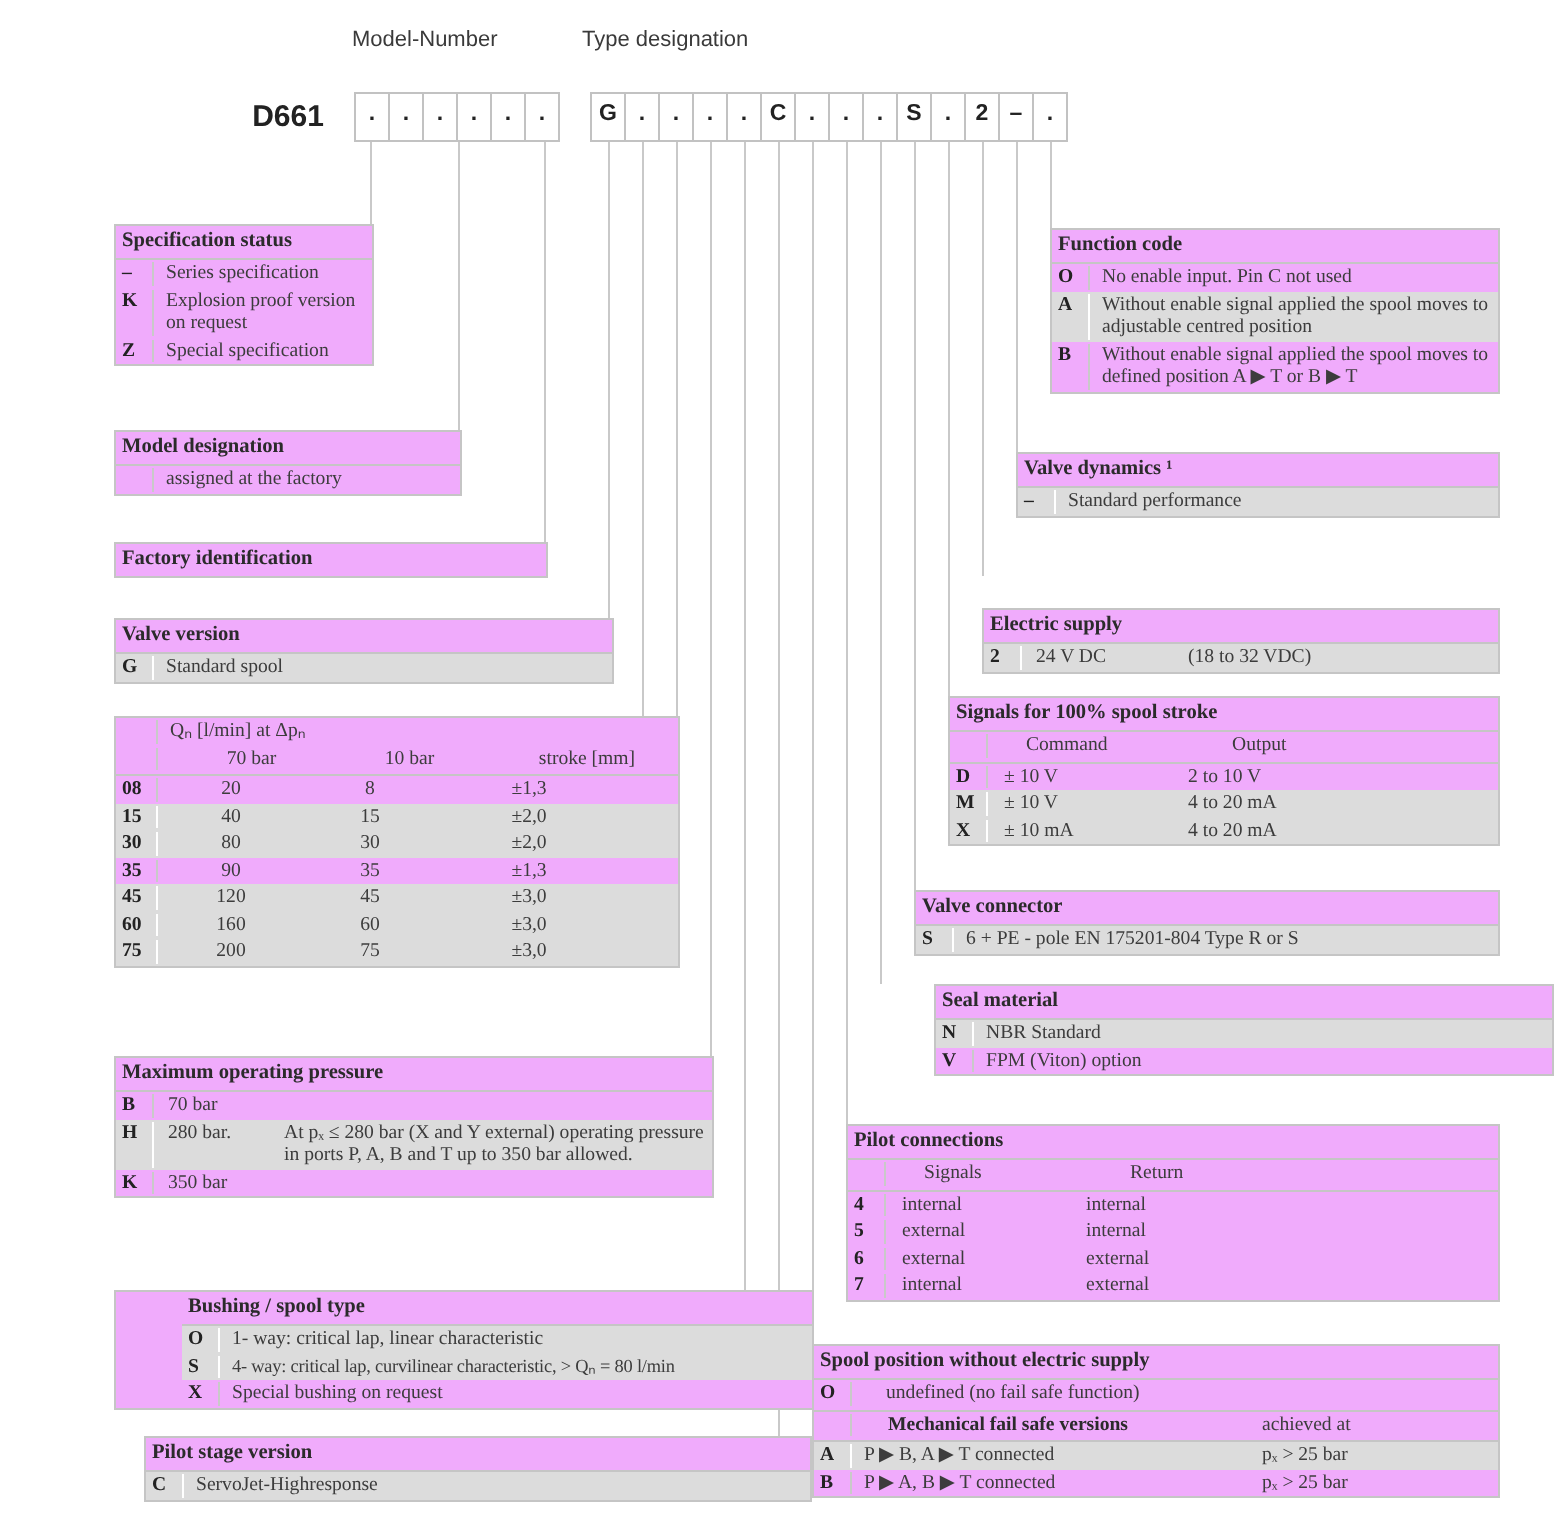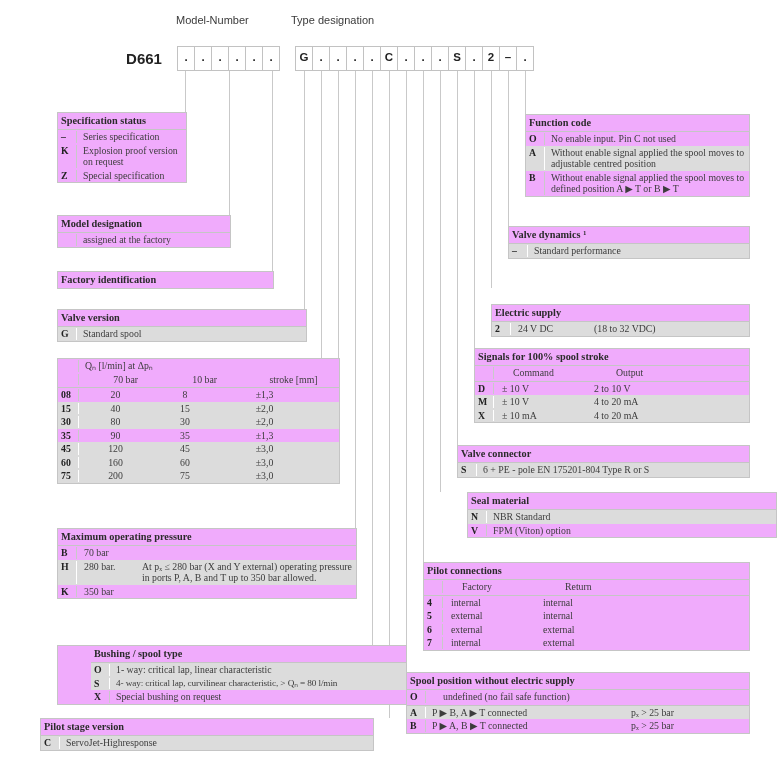--- a/index.html
+++ b/index.html
@@ -214,21 +214,21 @@
     <div class="row gray">
         <span class="code">S</span>
         <span class="desc small">4- way: critical lap, curvilinear characteristic, &gt; Qₙ = 80 l/min</span>
       </div>
     <div class="row">
         <span class="code">X</span>
         <span class="desc">Special bushing on request</span>
       </div>
   </div>
 
-  <div class="sec" style="left:40px;top:718px;width:332px;">
+  <div class="sec" style="left:72px;top:718px;width:332px;">
     <div class="hdr">Pilot stage version</div>
     <div class="row gray">
         <span class="code">C</span>
         <span class="desc">ServoJet-Highresponse</span>
       </div>
   </div>
 
   <div class="sec" style="left:525px;top:114px;width:223px;">
     <div class="hdr">Function code</div>
     <div class="row">
@@ -303,21 +303,21 @@
     <div class="row">
         <span class="code">V</span>
         <span class="desc">FPM (Viton) option</span>
       </div>
   </div>
 
   <div class="sec" style="left:423px;top:562px;width:325px;">
     <div class="hdr">Pilot connections</div>
     <div class="row subline">
         <span class="code"></span>
-        <span class="colA">Factory</span>
+        <span class="colA">Signals</span>
         <span class="colB">Return</span>
       </div>
     <div class="row">
         <span class="code">4</span>
         <span class="colA">internal</span>
         <span class="colB">internal</span>
       </div>
     <div class="row">
         <span class="code">5</span>
         <span class="colA">external</span>
@@ -334,20 +334,25 @@
         <span class="colB">external</span>
       </div>
   </div>
 
   <div class="sec" style="left:406px;top:672px;width:342px;">
     <div class="hdr">Spool position without electric supply</div>
     <div class="row subline">
         <span class="code">O</span>
         <span class="desc">undefined (no fail safe function)</span>
       </div>
+    <div class="row subline">
+        <span class="code"></span>
+        <span class="mfs">Mechanical fail safe versions</span>
+        <span class="ach">achieved at</span>
+      </div>
     <div class="row gray">
         <span class="code">A</span>
         <span class="desc">P ▶ B, A ▶ T connected</span>
         <span class="ach">pₓ &gt; 25 bar</span>
       </div>
     <div class="row">
         <span class="code">B</span>
         <span class="desc">P ▶ A, B ▶ T connected</span>
         <span class="ach">pₓ &gt; 25 bar</span>
       </div>

